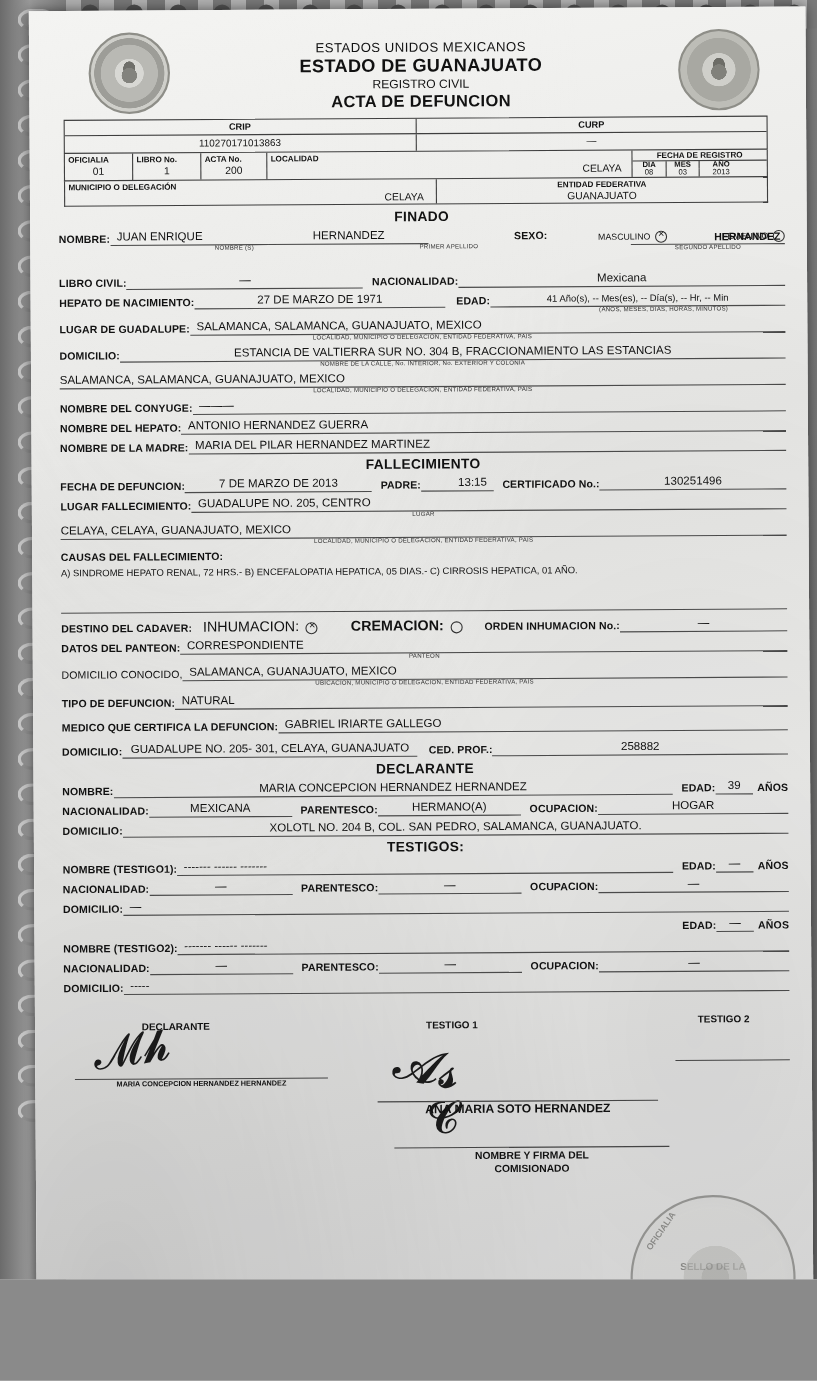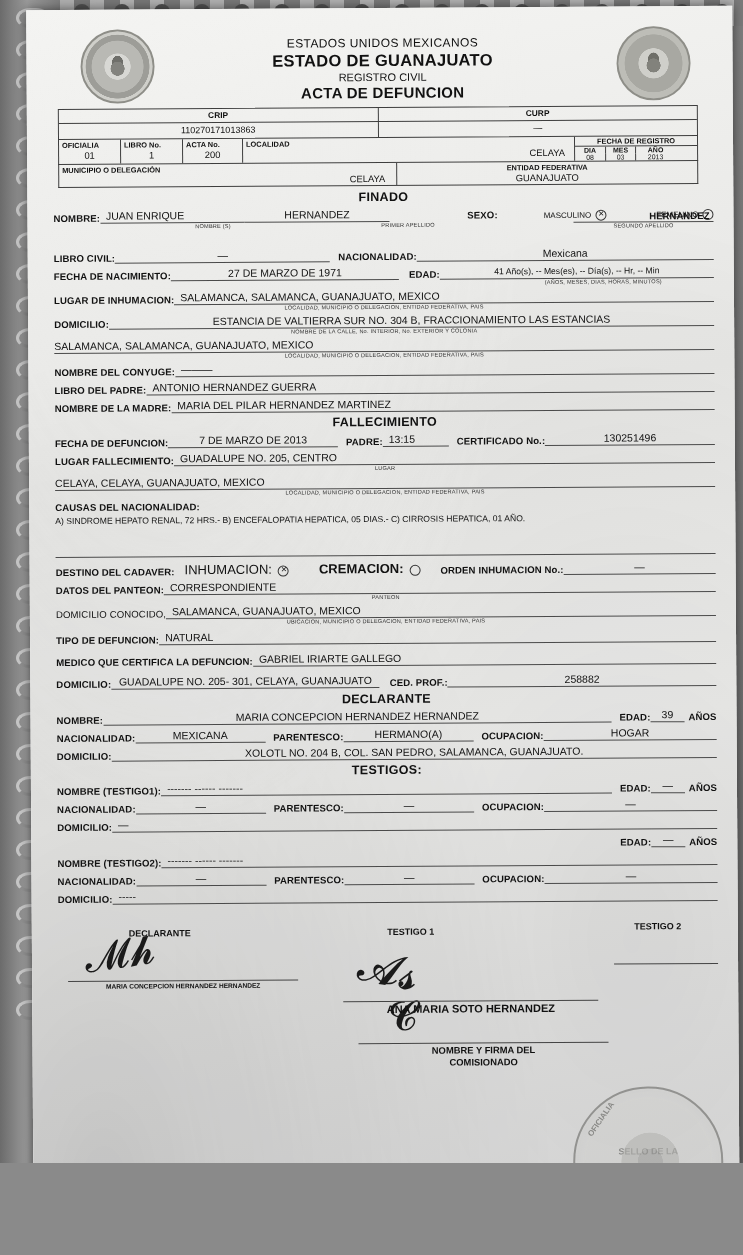--- a/index.html
+++ b/index.html
@@ -280,81 +280,81 @@
       </div>
 
       <div class="row">
         <div class="lbl">LIBRO CIVIL:</div>
         <div class="ul" style="max-width:215px;text-align:center">—</div>
         <div class="lbl" style="margin-left:8px">NACIONALIDAD:</div>
         <div class="ul" style="text-align:center">Mexicana</div>
       </div>
 
       <div class="row">
-        <div class="lbl">FECHA DE NACIMIENTO:</div>
+        <div class="lbl">HEPATO DE NACIMIENTO:</div>
         <div class="ul" style="max-width:228px;text-align:center">27 DE MARZO DE 1971</div>
         <div class="lbl" style="margin-left:10px">EDAD:</div>
         <div class="ul" style="text-align:center;font-size:8.6px">41 Año(s), -- Mes(es), -- Día(s), -- Hr, -- Min</div>
       </div>
       <div class="tiny" style="text-align:right;padding-right:52px">(AÑOS, MESES, DIAS, HORAS, MINUTOS)</div>
 
       <div class="row">
-        <div class="lbl">LUGAR DE INHUMACION:</div>
+        <div class="lbl">LUGAR DE GUADALUPE:</div>
         <div class="ul">SALAMANCA, SALAMANCA, GUANAJUATO, MEXICO</div>
       </div>
       <div class="tiny" style="text-align:center">LOCALIDAD, MUNICIPIO O DELEGACION, ENTIDAD FEDERATIVA, PAIS</div>
 
       <div class="row">
         <div class="lbl">DOMICILIO:</div>
         <div class="ul" style="text-align:center">ESTANCIA DE VALTIERRA SUR NO. 304 B, FRACCIONAMIENTO LAS ESTANCIAS</div>
       </div>
       <div class="tiny" style="text-align:center">NOMBRE DE LA CALLE, No. INTERIOR, No. EXTERIOR Y COLONIA</div>
 
       <div class="row">
         <div class="ul" style="padding-left:0">SALAMANCA, SALAMANCA, GUANAJUATO, MEXICO</div>
       </div>
       <div class="tiny" style="text-align:center">LOCALIDAD, MUNICIPIO O DELEGACION, ENTIDAD FEDERATIVA, PAIS</div>
 
       <div class="row">
         <div class="lbl">NOMBRE DEL CONYUGE:</div>
         <div class="ul">———</div>
       </div>
       <div class="row">
-        <div class="lbl">LIBRO DEL PADRE:</div>
+        <div class="lbl">NOMBRE DEL HEPATO:</div>
         <div class="ul">ANTONIO HERNANDEZ GUERRA</div>
       </div>
       <div class="row">
         <div class="lbl">NOMBRE DE LA MADRE:</div>
         <div class="ul">MARIA DEL PILAR HERNANDEZ MARTINEZ</div>
       </div>
 
       <div class="sec" style="margin-top:3px">FALLECIMIENTO</div>
 
       <div class="row">
         <div class="lbl">FECHA DE DEFUNCION:</div>
         <div class="ul" style="max-width:250px;text-align:center">7 DE MARZO DE 2013</div>
         <div class="lbl" style="margin-left:8px">PADRE:</div>
-        <div class="ul" style="max-width:66px;text-align:left">13:15</div>
+        <div class="ul" style="max-width:66px;text-align:right">13:15</div>
         <div class="lbl" style="margin-left:8px">CERTIFICADO No.:</div>
         <div class="ul" style="text-align:center">130251496</div>
       </div>
 
       <div class="row">
         <div class="lbl">LUGAR FALLECIMIENTO:</div>
         <div class="ul">GUADALUPE NO. 205, CENTRO</div>
       </div>
       <div class="tiny" style="text-align:center">LUGAR</div>
 
       <div class="row">
         <div class="ul" style="padding-left:0">CELAYA, CELAYA, GUANAJUATO, MEXICO</div>
       </div>
       <div class="tiny" style="text-align:center">LOCALIDAD, MUNICIPIO O DELEGACION, ENTIDAD FEDERATIVA, PAIS</div>
 
       <div class="row" style="margin-top:5px">
-        <div class="lbl">CAUSAS DEL NACIONALIDAD:</div>
+        <div class="lbl">CAUSAS DEL FALLECIMIENTO:</div>
       </div>
       <div style="font-size:8.6px;margin-top:3px;min-height:42px;border-bottom:1px solid #4a4a4a;">A) SINDROME HEPATO RENAL, 72 HRS.- B) ENCEFALOPATIA HEPATICA, 05 DIAS.- C) CIRROSIS HEPATICA, 01 AÑO.</div>
 
       <div class="row" style="margin-top:5px">
         <div class="lbl">DESTINO DEL CADAVER:</div>
         <div class="val" style="margin:0 6px 0 10px">INHUMACION:</div>
         <span class="circle checked"></span>
         <div class="val bold" style="margin:0 6px 0 30px">CREMACION:</div>
         <span class="circle"></span>
         <div class="lbl" style="margin-left:20px">ORDEN INHUMACION No.:</div>

